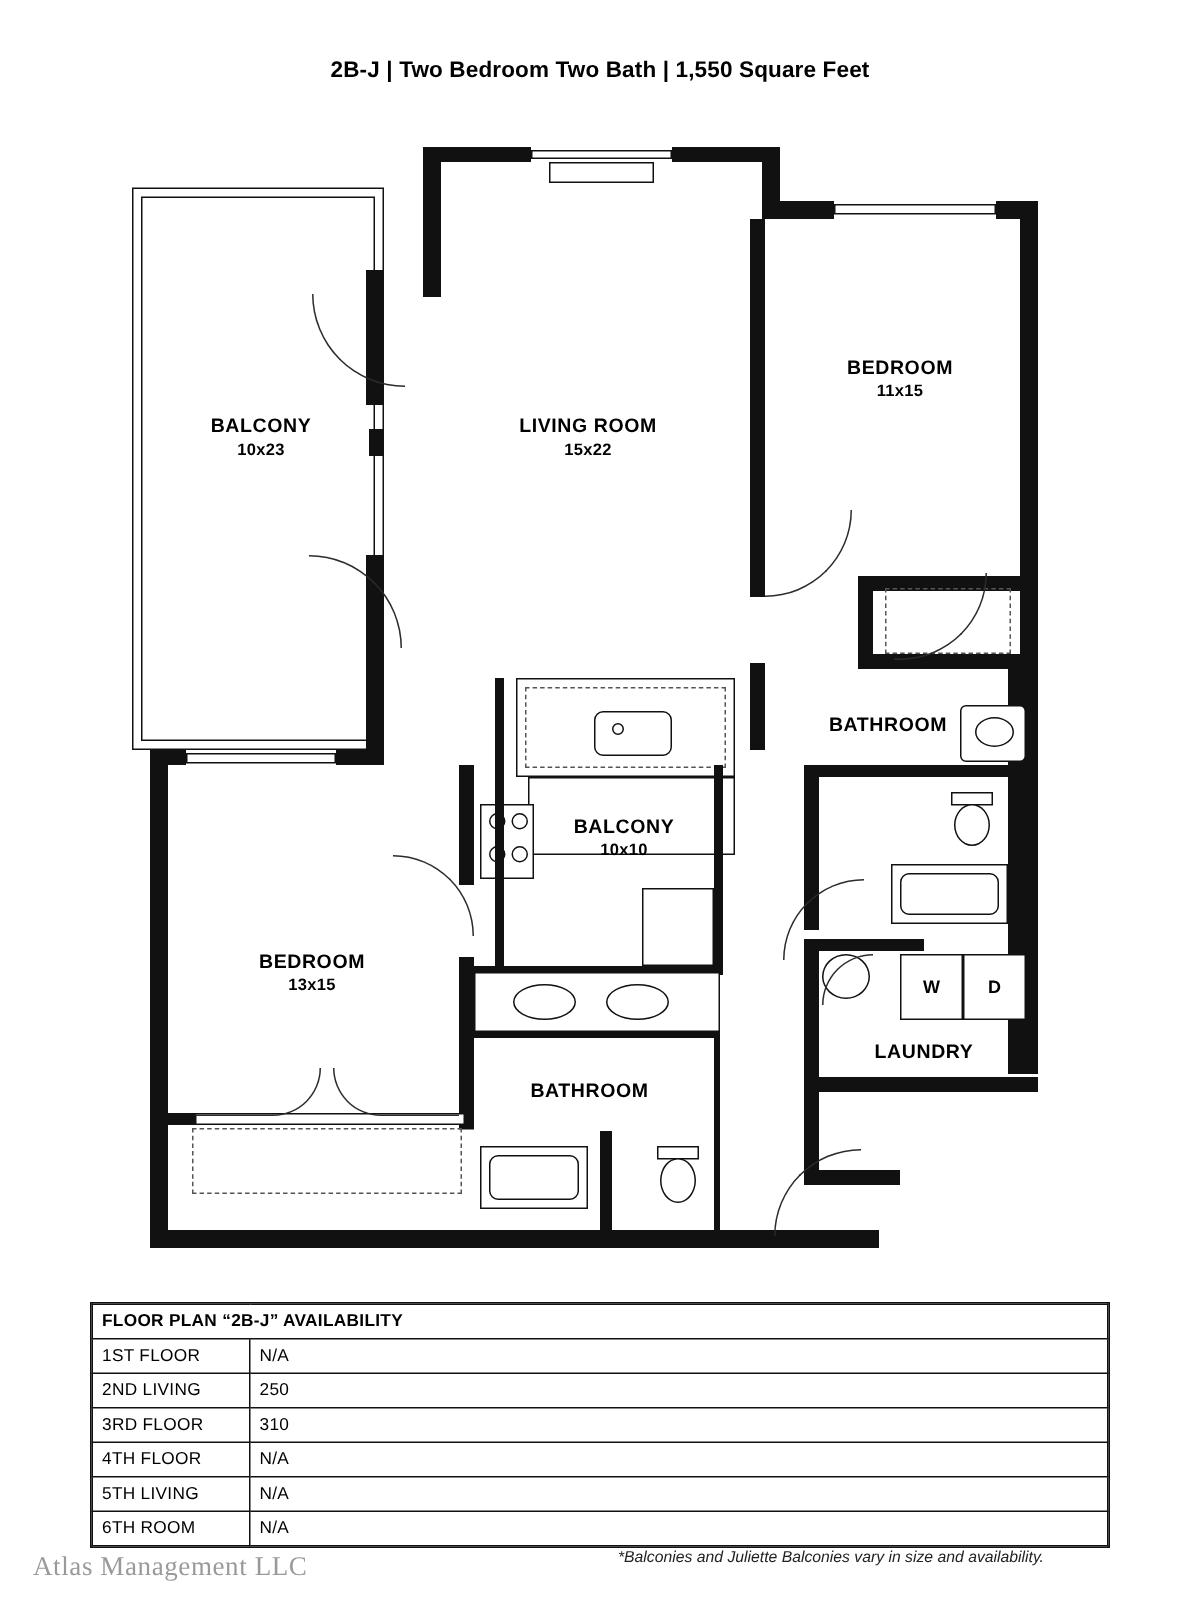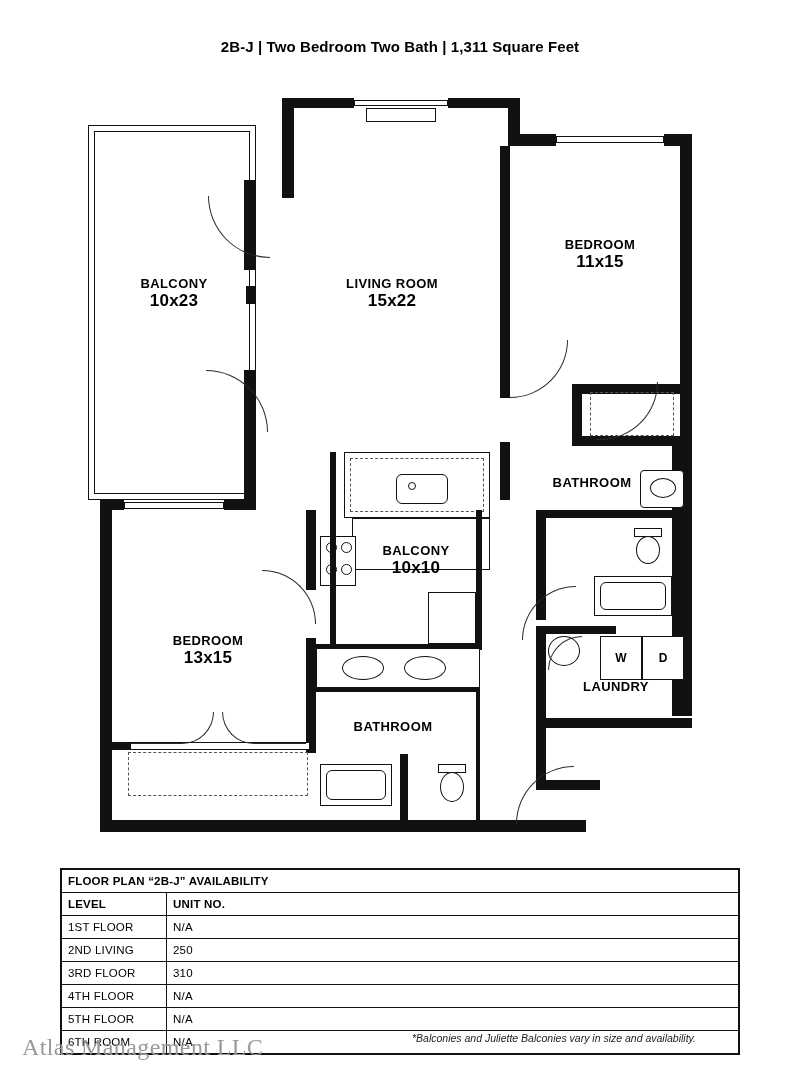--- a/index.html
+++ b/index.html
@@ -53,21 +53,21 @@
     position: absolute;
     text-align: center;
     font-size: 13px;
     font-weight: bold;
     letter-spacing: 0.4px;
     line-height: 17px;
     white-space: nowrap;
   }
   .label .dim {
     display: block;
-    font-size: 17px;
+    font-size: 11px;
     font-weight: bold;
     letter-spacing: 0.2px;
   }
   .fixture {
     position: absolute;
     border: 1px solid #111111;
     box-sizing: border-box;
     background: #ffffff;
   }
   .fixture.round {
@@ -140,32 +140,32 @@
     width: 696px;
     text-align: right;
     font-size: 10.5px;
     font-style: italic;
     color: #222222;
   }
   .watermark {
     position: absolute;
     left: 22px;
     top: 1034px;
-    font-size: 24px;
+    font-size: 18px;
     color: #9a9a9a;
     font-family: "Liberation Serif", serif;
     letter-spacing: 0.4px;
   }
 </style>
 </head>
 <body>
 
 <div id="page">
 
-  <div class="title">2B-J | Two Bedroom Two Bath | 1,311 Square Feet</div>
+  <div class="title">2B-J | Two Bedroom Two Bath | 1,550 Square Feet</div>
 
   <div id="plan">
 
     <div class="thinwall" style="left:88px; top:55px; width:168px; height:375px;"></div>
     <div class="thinwall" style="left:94px; top:61px; width:156px; height:363px; border-width:1px;"></div>
 
     <div class="wall" style="left:282px; top:28px; width:12px; height:100px;"></div>
     <div class="wall" style="left:282px; top:28px; width:72px; height:10px;"></div>
     <div class="wall" style="left:448px; top:28px; width:72px; height:10px;"></div>
     <div class="thinwall" style="left:354px; top:30px; width:94px; height:6px;"></div>
@@ -289,54 +289,50 @@
     </div>
 
     <div class="label" style="left:528px; top:404px; width:128px;">
       <span>BATHROOM</span>
     </div>
 
     <div class="label" style="left:326px; top:648px; width:134px;">
       <span>BATHROOM</span>
     </div>
 
-    <div class="label" style="left:548px; top:608px; width:136px;text-align:center;">
+    <div class="label" style="left:548px; top:622px; width:136px;text-align:center;">
       <span>LAUNDRY</span>
     </div>
 
   </div>
 
   <div id="table-wrap">
     <table class="avail">
       <tbody>
         <tr>
           <td colspan="2">FLOOR PLAN “2B-J” AVAILABILITY</td>
         </tr>
-        <tr class="head">
-          <td class="col-level">LEVEL</td>
-          <td>UNIT NO.</td>
-        </tr>
         <tr>
           <td class="col-level val">1ST FLOOR</td>
           <td class="val">N/A</td>
         </tr>
         <tr>
           <td class="col-level val">2ND LIVING</td>
           <td class="val">250</td>
         </tr>
         <tr>
           <td class="col-level val">3RD FLOOR</td>
           <td class="val">310</td>
         </tr>
         <tr>
           <td class="col-level val">4TH FLOOR</td>
           <td class="val">N/A</td>
         </tr>
         <tr>
-          <td class="col-level val">5TH FLOOR</td>
+          <td class="col-level val">5TH LIVING</td>
           <td class="val">N/A</td>
         </tr>
         <tr>
           <td class="col-level val">6TH ROOM</td>
           <td class="val">N/A</td>
         </tr>
       </tbody>
     </table>
   </div>
 

